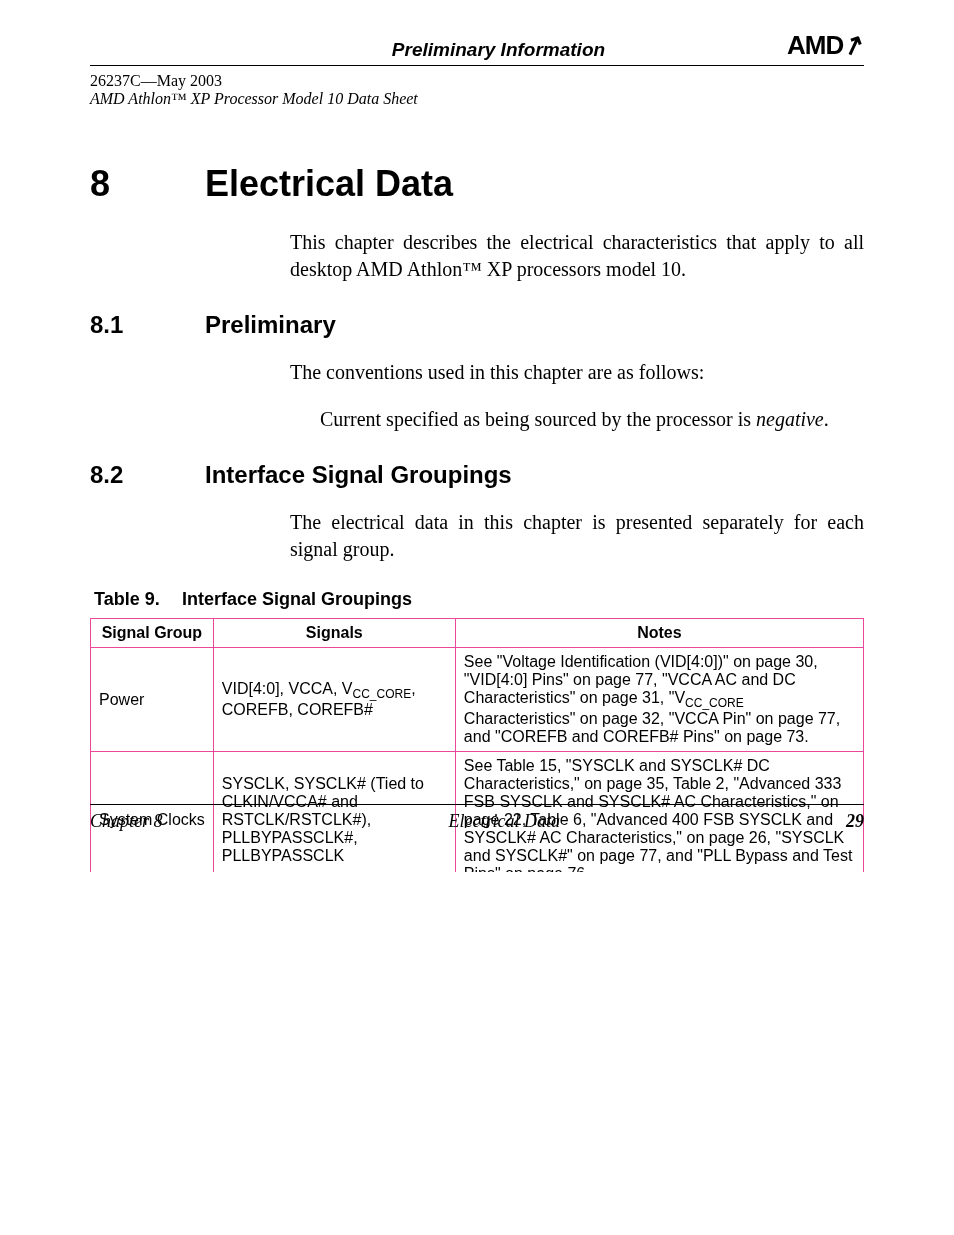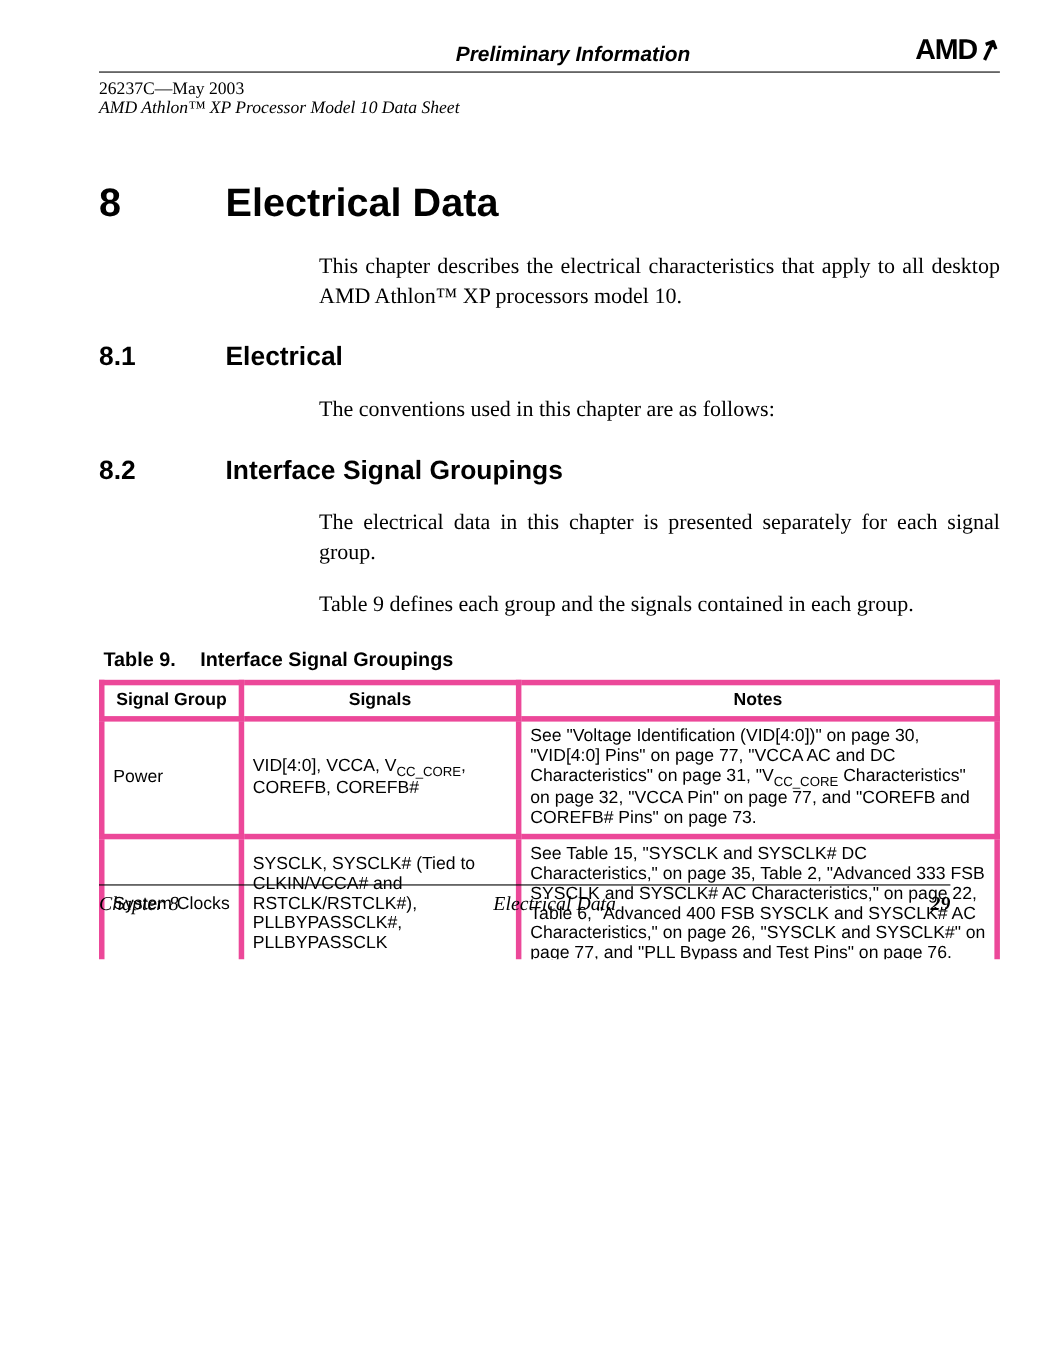--- a/index.html
+++ b/index.html
@@ -8,21 +8,21 @@
     padding: 0;
     background: #fff;
     font-family: Georgia, "Times New Roman", serif;
     color: #000;
   }
   .page {
     width: 954px;
     height: 872px;
     position: relative;
     box-sizing: border-box;
-    padding: 30px 45px 40px 90px;
+    padding: 30px 90px 40px 90px;
   }
   .top-header {
     display: flex;
     justify-content: space-between;
     align-items: flex-end;
     border-bottom: 1px solid #000;
     padding-bottom: 4px;
   }
   .top-header .prelim {
     flex: 1;
@@ -111,21 +111,21 @@
     width: 88px;
   }
 
   table.signal {
     border-collapse: collapse;
     width: 100%;
     font-family: Arial, Helvetica, sans-serif;
     font-size: 16px;
   }
   table.signal th, table.signal td {
-    border: 5px solid #ec4899;
+    border: 1px solid #ec4899;
     padding: 5px 8px;
     vertical-align: middle;
     text-align: left;
   }
   table.signal th {
     font-weight: 700;
     text-align: center;
   }
   table.signal td.group {
     white-space: nowrap;
@@ -168,32 +168,34 @@
     <span class="doctitle">AMD Athlon™ XP Processor Model 10 Data Sheet</span>
   </div>
 
   <h1 class="chapter-title">
     <span class="num">8</span><span>Electrical Data</span>
   </h1>
 
   <p class="body-text">This chapter describes the electrical characteristics that apply to all desktop AMD Athlon™  XP processors model 10.</p>
 
   <h2 class="section-head">
-    <span class="num">8.1</span><span>Electrical</span>
+    <span class="num">8.1</span><span>Preliminary</span>
   </h2>
 
   <p class="body-text">The conventions used in this chapter are as follows:</p>
 
+  <p class="convention-item">
+    <span>Current specified as being sourced by the processor is </span><span class="italic">negative</span><span>.</span>
+  </p>
 
   <h2 class="section-head">
     <span class="num">8.2</span><span>Interface Signal Groupings</span>
   </h2>
 
   <p class="body-text">The electrical data in this chapter is presented separately for each signal group.</p>
-  <p class="body-text">Table 9 defines each group and the signals contained in each group.</p>
 
   <div class="table-caption">
     <span class="tbl">Table 9.</span><span>Interface Signal Groupings</span>
   </div>
 
   <table class="signal">
     <thead>
       <tr>
         <th>Signal Group</th>
         <th>Signals</th>

